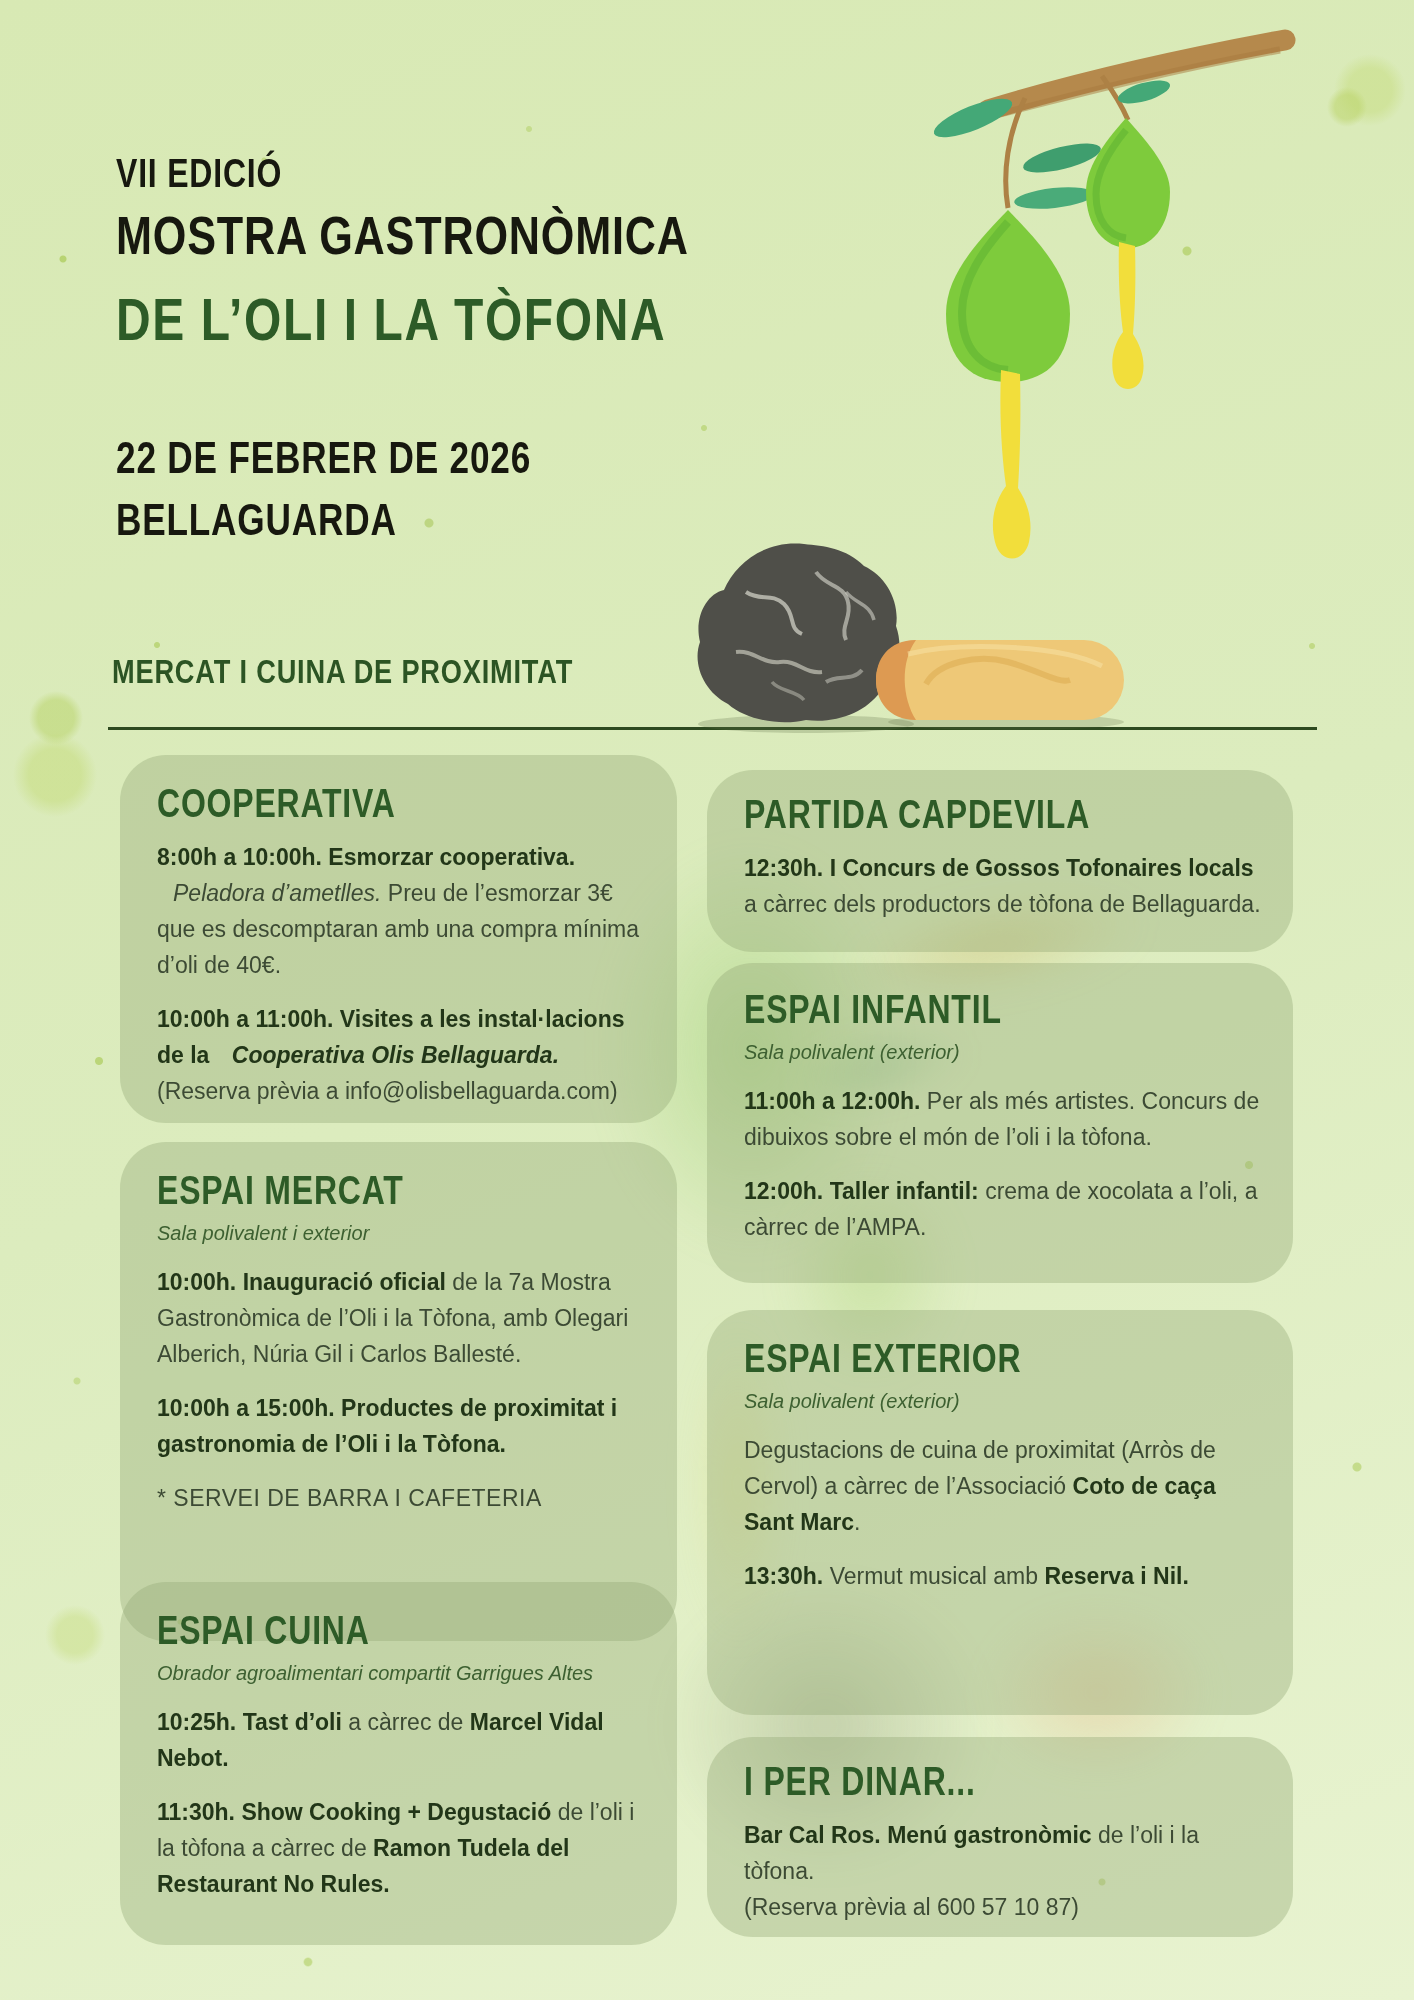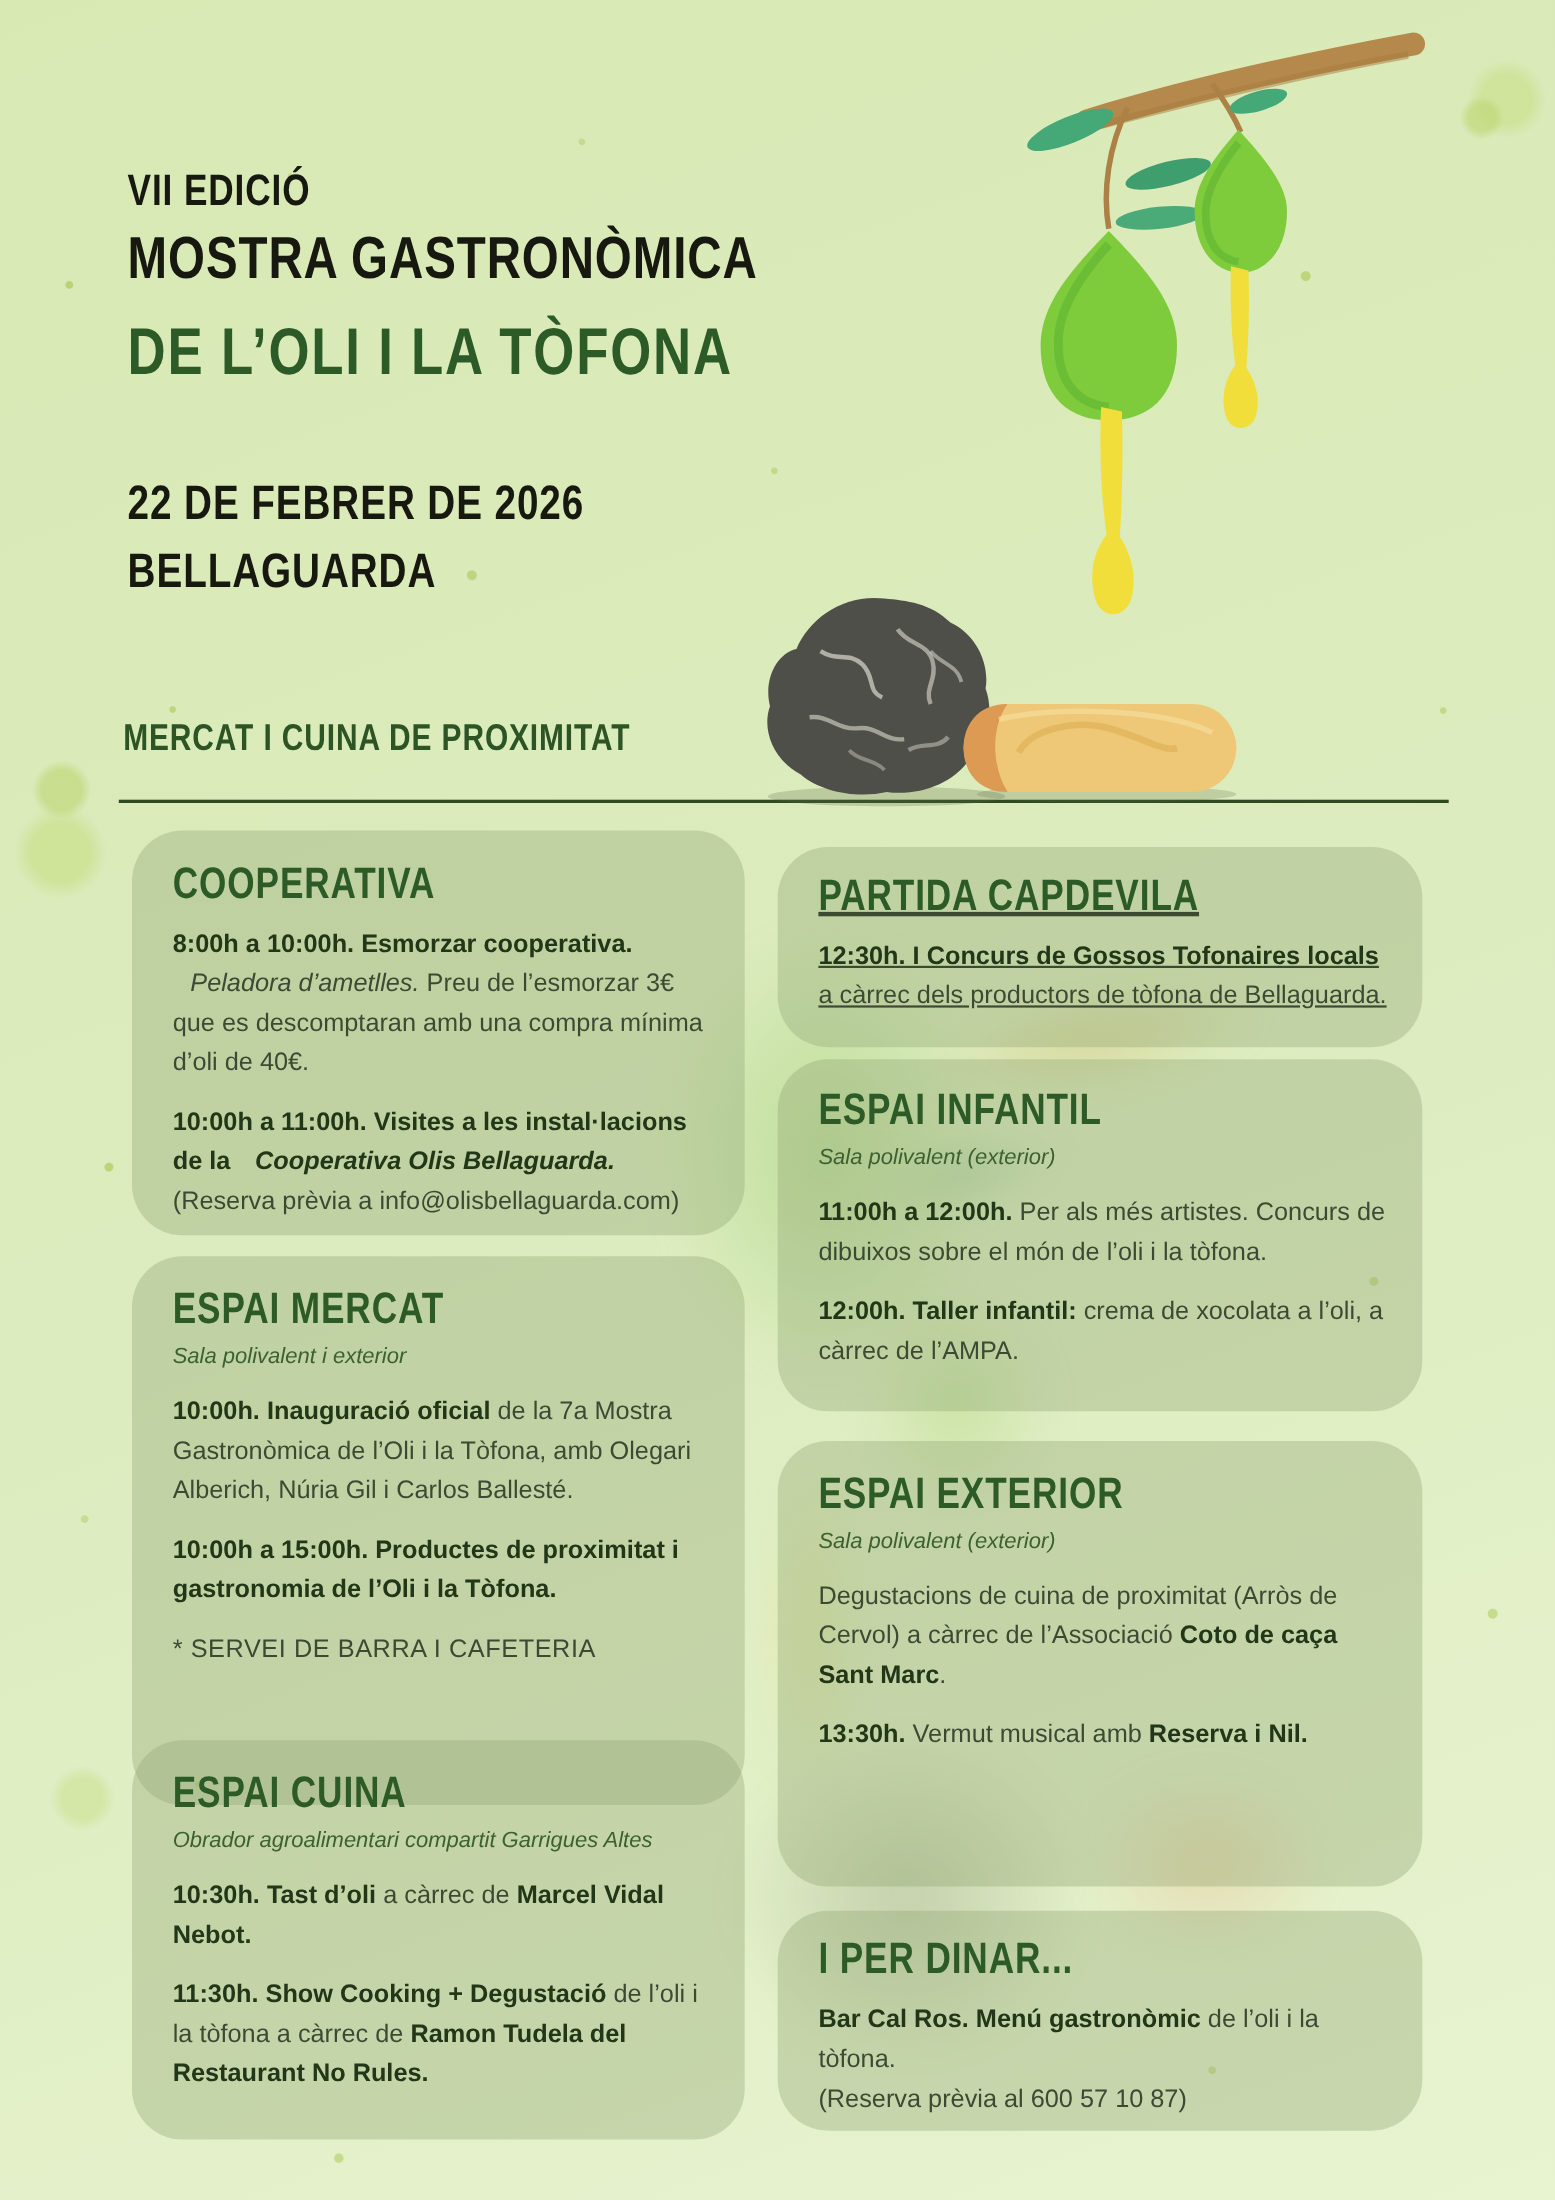--- a/index.html
+++ b/index.html
@@ -65,21 +65,21 @@
 
   .card{
     position:absolute;z-index:2;box-sizing:border-box;border-radius:46px;overflow:hidden;
     background:var(--card-bg,rgba(146,168,118,.38));
     padding:26px 26px 20px 37px;color:var(--body-text,#3c4a34);
     font-size:23px;line-height:36px;
   }
   .card-cooperativa{left:120px;top:755px;width:557px;height:368px;}
   .card-espai-mercat{left:120px;top:1142px;width:557px;height:499px;}
   .card-espai-cuina{left:120px;top:1582px;width:557px;height:363px;}
-  .card-partida-capdevila{left:707px;top:770px;width:586px;height:182px;padding-top:22px;text-decoration:underline;}
+  .card-partida-capdevila{left:707px;top:770px;width:586px;height:182px;padding-top:22px;}
   .card-espai-infantil{left:707px;top:963px;width:586px;height:320px;padding-top:24px;}
   .card-espai-exterior{left:707px;top:1310px;width:586px;height:405px;}
   .card-i-per-dinar{left:707px;top:1737px;width:586px;height:200px;padding-top:22px;}
   .card-title{
     font-weight:bold;font-size:40px;line-height:44px;color:var(--accent,#2d5b27);
     letter-spacing:1px;transform:scaleX(.8);transform-origin:left top;white-space:nowrap;
   }
   .card-subtitle{font-style:italic;font-size:20px;line-height:34px;color:var(--subtitle,#3d6031);margin-top:4px;}
   .card-par{margin:14px 0 18px 0;}
   .card-par.tight{margin-top:6px;}
@@ -150,21 +150,21 @@
   <section class="card card-espai-mercat">
       <h3 class="card-title" style="margin: 0px;">ESPAI MERCAT</h3>
       <div class="card-subtitle">Sala polivalent i exterior</div>
       <p class="card-par"><span class="b">10:00h. Inauguració oficial</span><span> de la 7a Mostra Gastronòmica de l’Oli i la Tòfona, amb Olegari Alberich, Núria Gil i Carlos Ballesté.</span></p>
       <p class="card-par"><span class="b">10:00h a 15:00h. Productes de proximitat i gastronomia de l’Oli i la Tòfona.</span></p>
       <p class="card-par note"><span>* SERVEI DE BARRA I CAFETERIA</span></p>
     </section>
   <section class="card card-espai-cuina">
       <h3 class="card-title" style="margin: 0px;">ESPAI CUINA</h3>
       <div class="card-subtitle">Obrador agroalimentari compartit Garrigues Altes</div>
-      <p class="card-par"><span class="b">10:30h. Tast d’oli</span><span> a càrrec de </span><span class="b">Marcel Vidal Nebot.</span></p>
+      <p class="card-par"><span class="b">10:25h. Tast d’oli</span><span> a càrrec de </span><span class="b">Marcel Vidal Nebot.</span></p>
       <p class="card-par"><span class="b">11:30h. Show Cooking + Degustació</span><span> de l’oli i la tòfona a càrrec de </span><span class="b">Ramon Tudela del Restaurant No Rules.</span></p>
     </section>
   <section class="card card-partida-capdevila">
       <h3 class="card-title" style="margin: 0px;">PARTIDA CAPDEVILA</h3>
       <p class="card-par"><span class="b">12:30h. I Concurs de Gossos Tofonaires locals</span><span> a càrrec dels productors de tòfona de Bellaguarda.</span></p>
     </section>
   <section class="card card-espai-infantil">
       <h3 class="card-title" style="margin: 0px;">ESPAI INFANTIL</h3>
       <div class="card-subtitle">Sala polivalent (exterior)</div>
       <p class="card-par"><span class="b">11:00h a 12:00h.</span><span> Per als més artistes. Concurs de dibuixos sobre el món de l’oli i la tòfona.</span></p>

